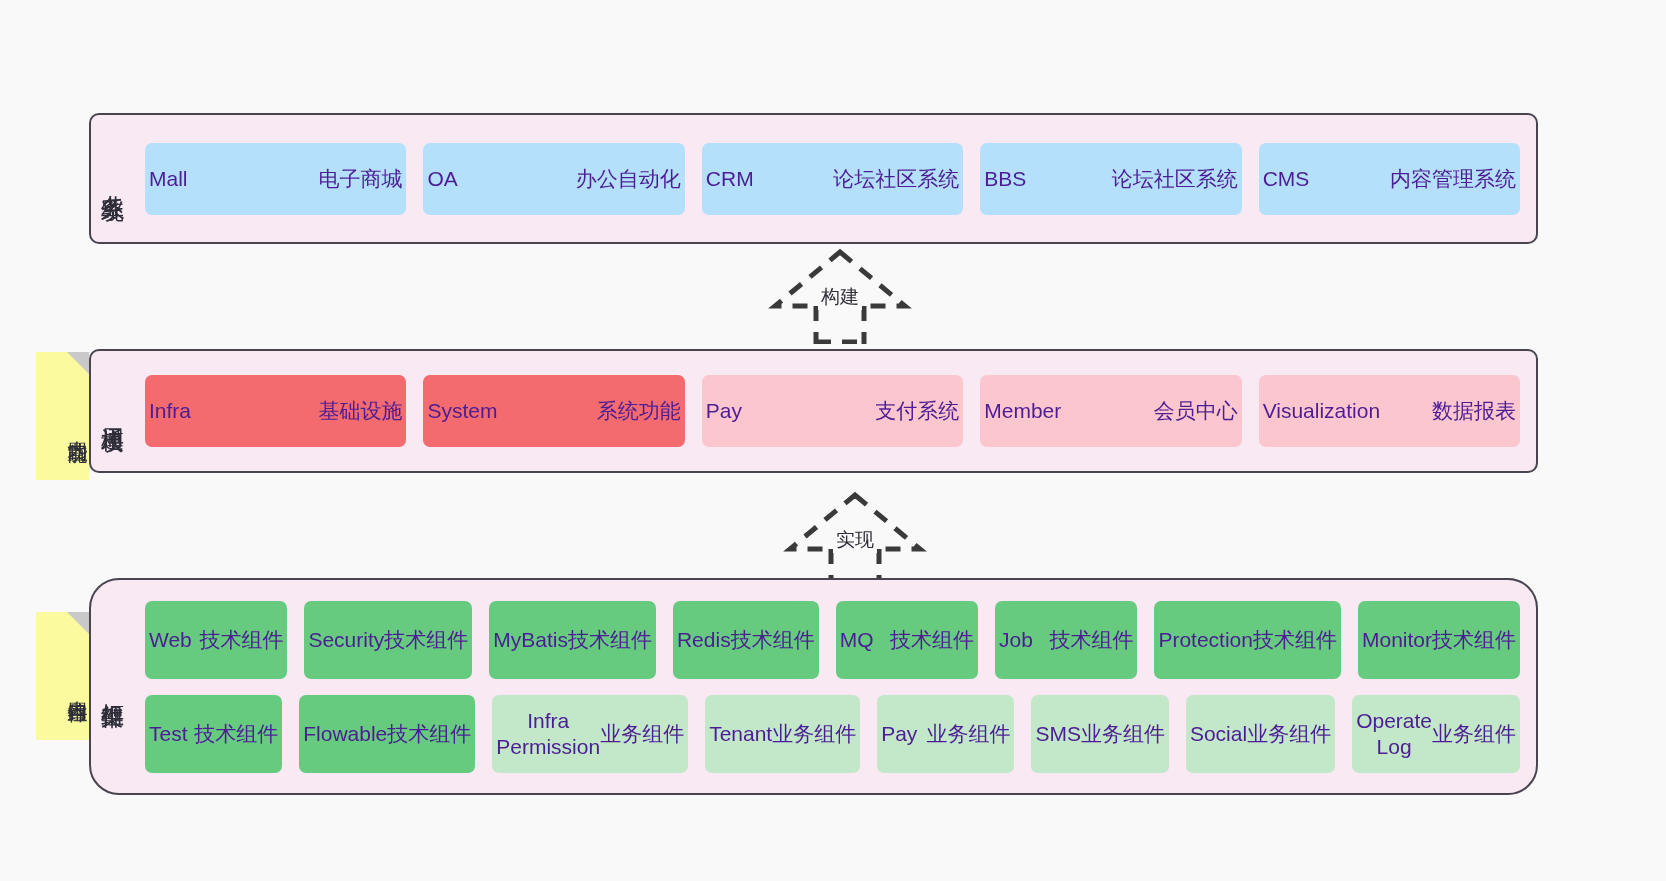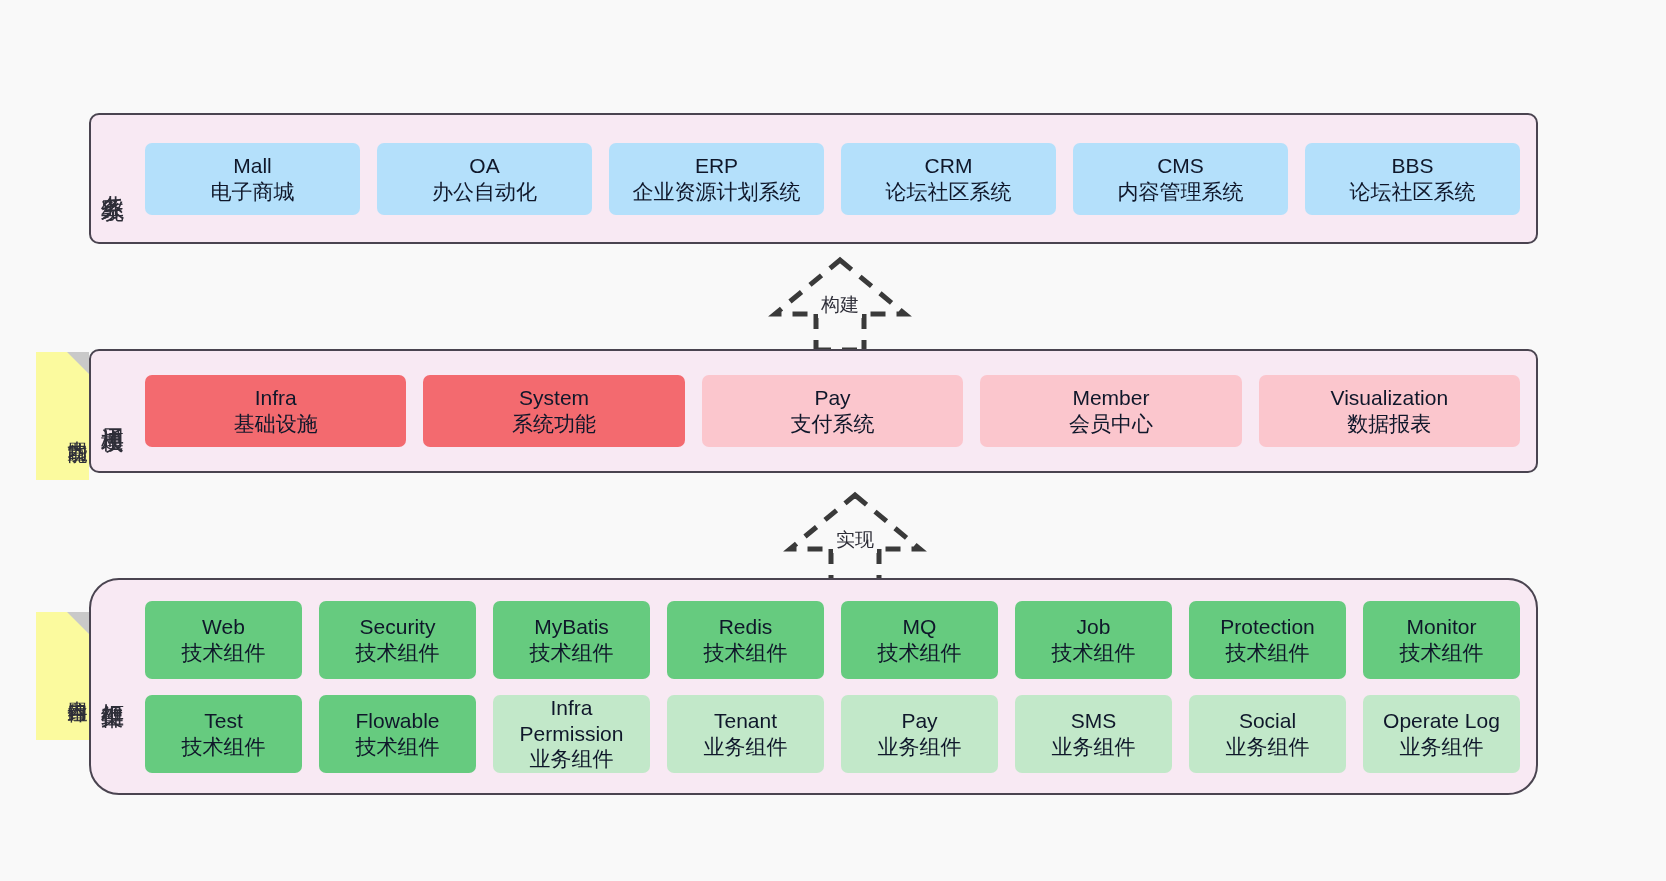--- a/index.html
+++ b/index.html
@@ -59,27 +59,26 @@
     display: flex;
     gap: 17px;
   }
 
   
   .card {
     flex: 1 1 0;
     box-sizing: border-box;
     border-radius: 7px;
     display: flex;
-    flex-direction: column;
     align-items: center;
-    justify-content: center;
+    justify-content: space-between;
     text-align: center;
     font-size: 21px;
     line-height: 1.23;
-    color: #0f172a;
+    color: #4c1d95;
     padding: 6px 4px;
   }
   .card .ln1 { white-space: normal; }
   .card .ln2 { white-space: nowrap; }
 
   .blue  { background: #b4e0fb; }
   .red   { background: #f36a6f; }
   .pink  { background: #fbc6cd; }
   .green { background: #66cb7f; }
   .lgreen{ background: #c2e8c9; }
@@ -131,55 +130,51 @@
     position: absolute;
     left: 50%;
     transform: translateX(-50%);
     top: 36px;
     font-size: 19px;
     color: #2e2e38;
     background: #f9f9f9;
     padding: 0 3px;
     white-space: nowrap;
   }
-  #connector-build  { left: 755px; top: 256px; }
+  #connector-build  { left: 755px; top: 248px; }
   #connector-impl   { left: 770px; top: 491px; }
 </style>
 </head>
 <body>
 
 <div id="canvas">
 
   <div class="band" id="band-business">
     <div class="band-title">业务系统</div>
     <div class="band-body">
       <div class="row">
         <div class="card blue">
           <span class="ln1">Mall</span>
           <span class="ln2">电子商城</span>
         </div>
         <div class="card blue">
           <span class="ln1">OA</span>
           <span class="ln2">办公自动化</span>
         </div>
         <div class="card blue">
-          <span class="ln1">ERP</span>
-          <span class="ln2">企业资源计划系统</span>
-        </div>
-        <div class="card blue">
           <span class="ln1">CRM</span>
           <span class="ln2">论坛社区系统</span>
         </div>
         <div class="card blue">
+          <span class="ln1">BBS</span>
+          <span class="ln2">论坛社区系统</span>
+        </div>
+        <div class="card blue">
           <span class="ln1">CMS</span>
           <span class="ln2">内容管理系统</span>
-        </div>
-        <div class="card blue">
-          <span class="ln1">BBS</span>
-          <span class="ln2">论坛社区系统</span>
         </div>
       </div>
     </div>
   </div>
 
   <div class="connector" id="connector-build">
     <svg width="170" height="96" viewBox="0 0 170 96">
       <path d="M85 4 L150 58 L20 58 Z" fill="#f9f9f9" stroke="#3a3a3a" stroke-width="5" stroke-dasharray="15 11" stroke-linecap="butt"></path>
       <path d="M61 58 L61 96 M109 58 L109 96" fill="none" stroke="#3a3a3a" stroke-width="5" stroke-dasharray="15 11"></path>
       <path d="M61 94 L109 94" fill="none" stroke="#3a3a3a" stroke-width="5" stroke-dasharray="15 11"></path>

